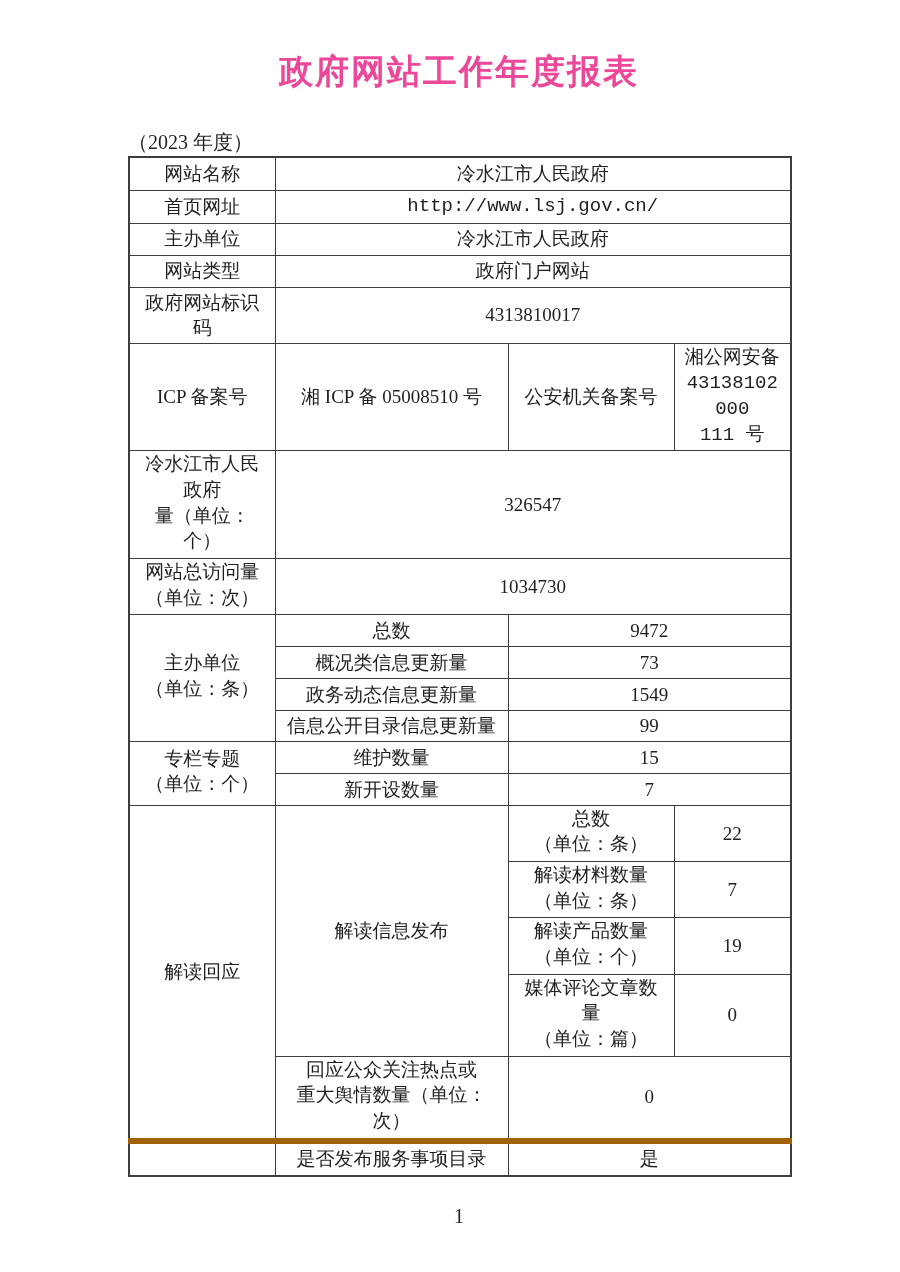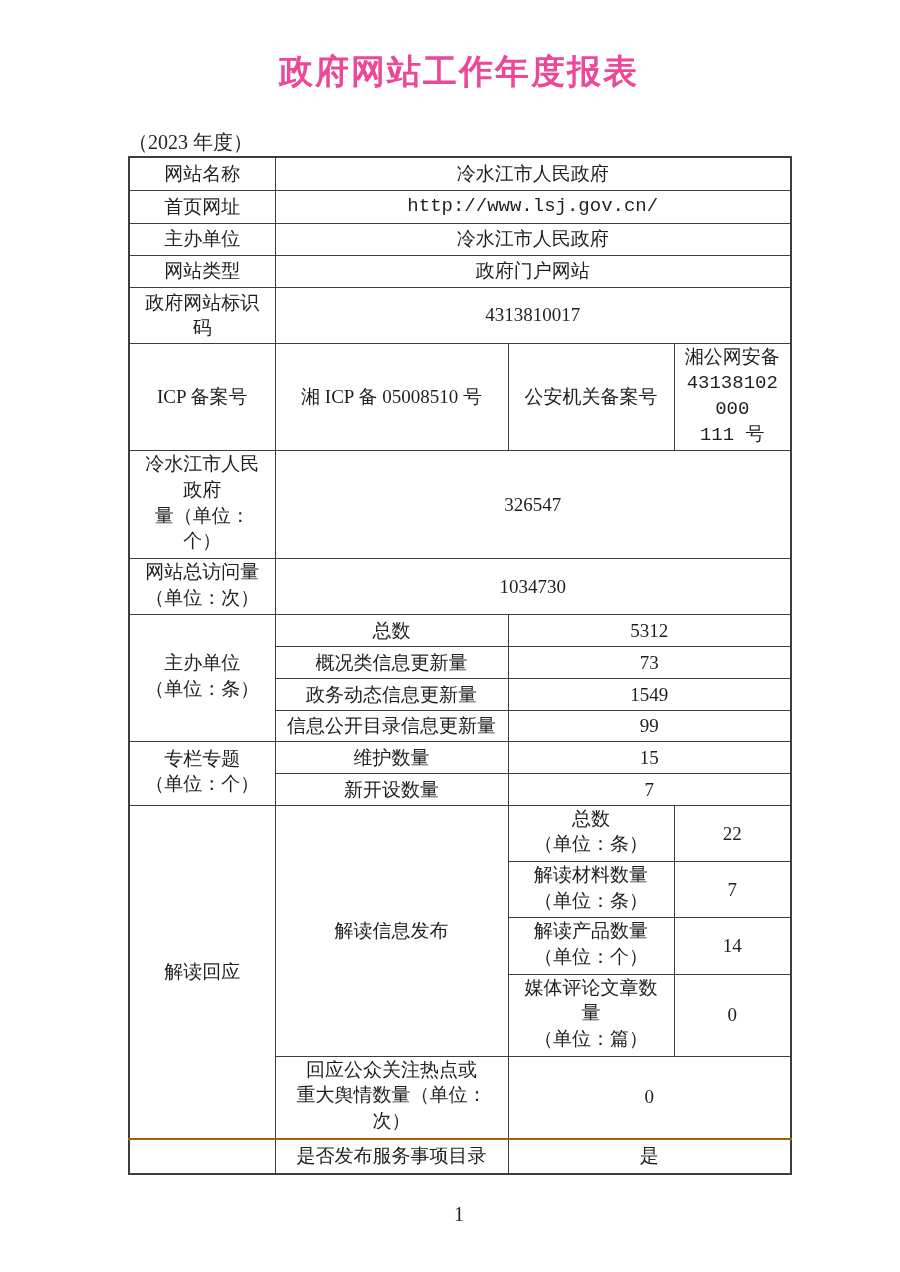--- a/index.html
+++ b/index.html
@@ -25,21 +25,21 @@
     width:662px;border-collapse:collapse;table-layout:fixed;
     border:2px solid #3d3d3d;
   }
   table.report td{
     border:1px solid #3d3d3d;
     text-align:center;vertical-align:middle;
     font-size:19px;line-height:1.35;
     padding:2px 10px;
     word-break:break-all;
   }
-  tr.last td{border-top:2px solid #a16207;}
+  tr.last td{border-top:6px solid #a16207;}
   .pre{white-space:pre-line;font-family:Liberation Mono, monospace;}
   .mono{
     font-family:"Liberation Mono","DejaVu Sans Mono",monospace;
     font-size:17px;letter-spacing:0;
   }
   .page-number{
     margin-top:28px;text-align:center;font-size:20px;color:#1f1f1f;
   }
   .c1{width:146px;} .c2{width:233px;} .c3{width:166px;} .c4{width:117px;}
 </style>
@@ -98,21 +98,21 @@
     <tr style="height:56px">
       <td class="pre">网站总访问量
 （单位：次）</td>
       <td colspan="3">1034730</td>
     </tr>
 
     <tr style="height:32px">
       <td rowspan="4" class="pre">主办单位
 （单位：条）</td>
       <td>总数</td>
-      <td colspan="2">5312</td>
+      <td colspan="2">9472</td>
     </tr>
     <tr style="height:32px">
       <td>概况类信息更新量</td>
       <td colspan="2">73</td>
     </tr>
     <tr style="height:32px">
       <td>政务动态信息更新量</td>
       <td colspan="2">1549</td>
     </tr>
     <tr style="height:28px">
@@ -139,21 +139,21 @@
       <td>22</td>
     </tr>
     <tr style="height:53px">
       <td class="pre">解读材料数量
 （单位：条）</td>
       <td>7</td>
     </tr>
     <tr style="height:53px">
       <td class="pre">解读产品数量
 （单位：个）</td>
-      <td>14</td>
+      <td>19</td>
     </tr>
     <tr style="height:52px">
       <td class="pre">媒体评论文章数量
 （单位：篇）</td>
       <td>0</td>
     </tr>
     <tr style="height:80px">
       <td class="pre">回应公众关注热点或
 重大舆情数量（单位：
 次）</td>

